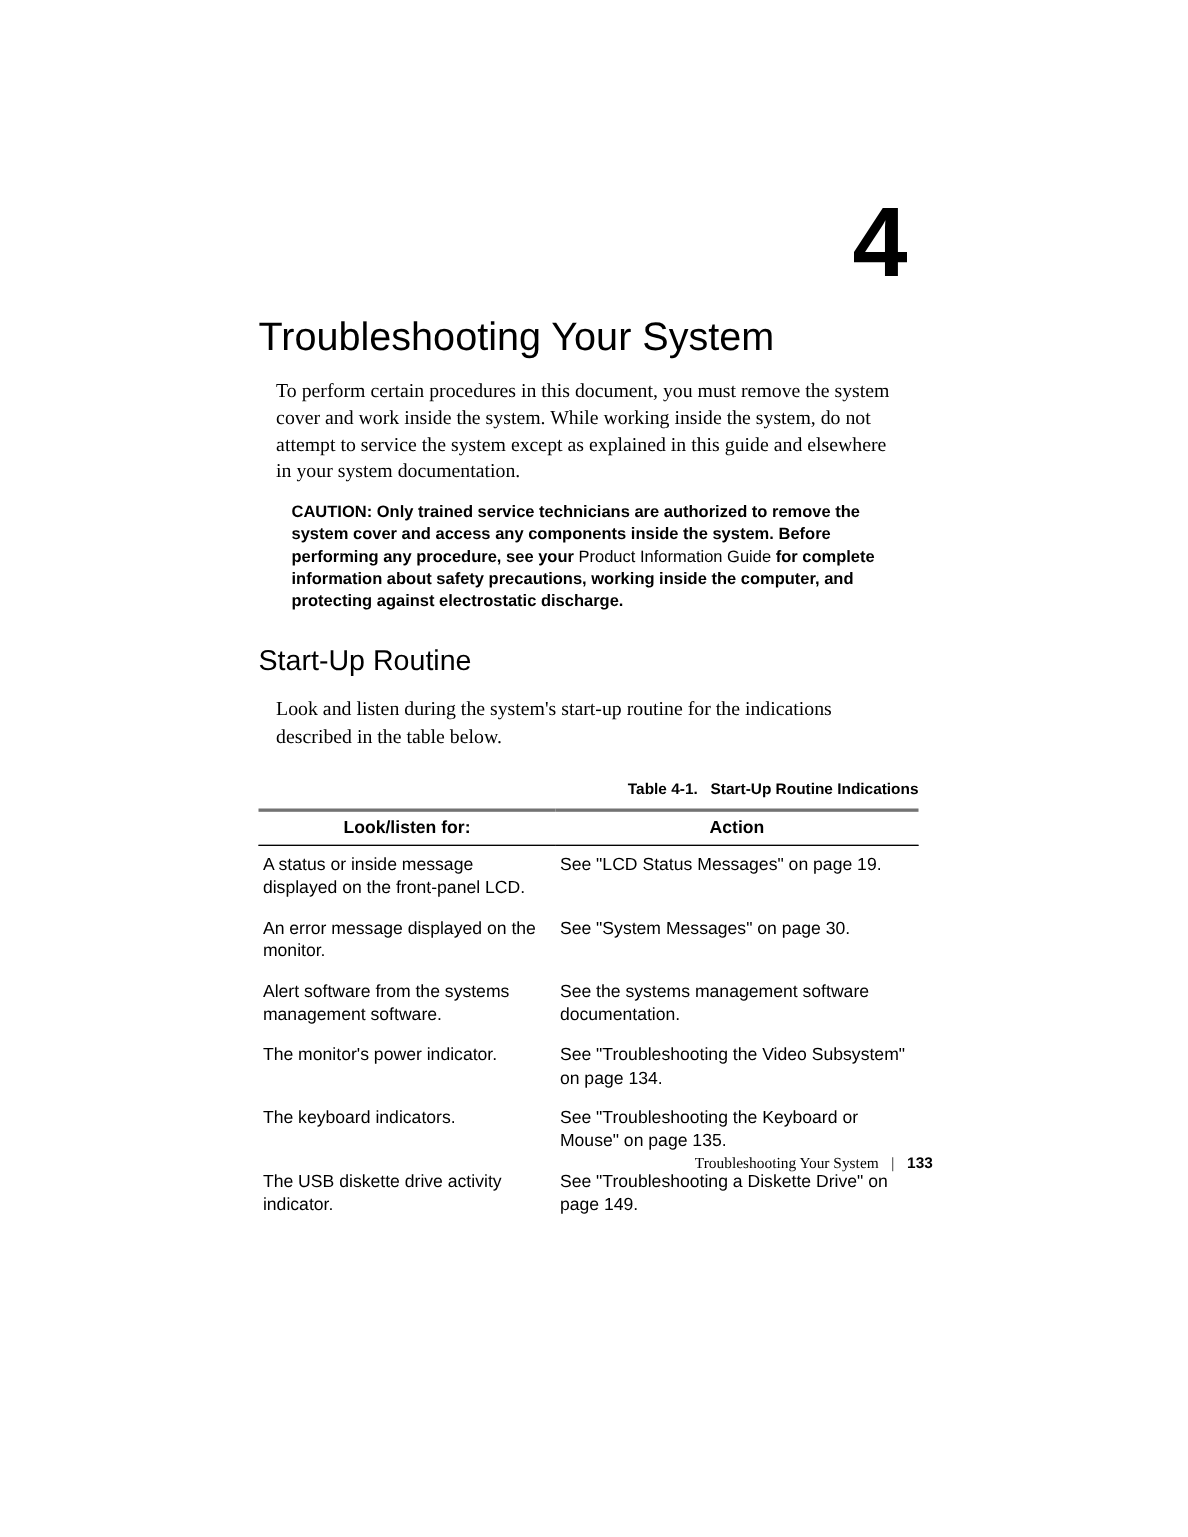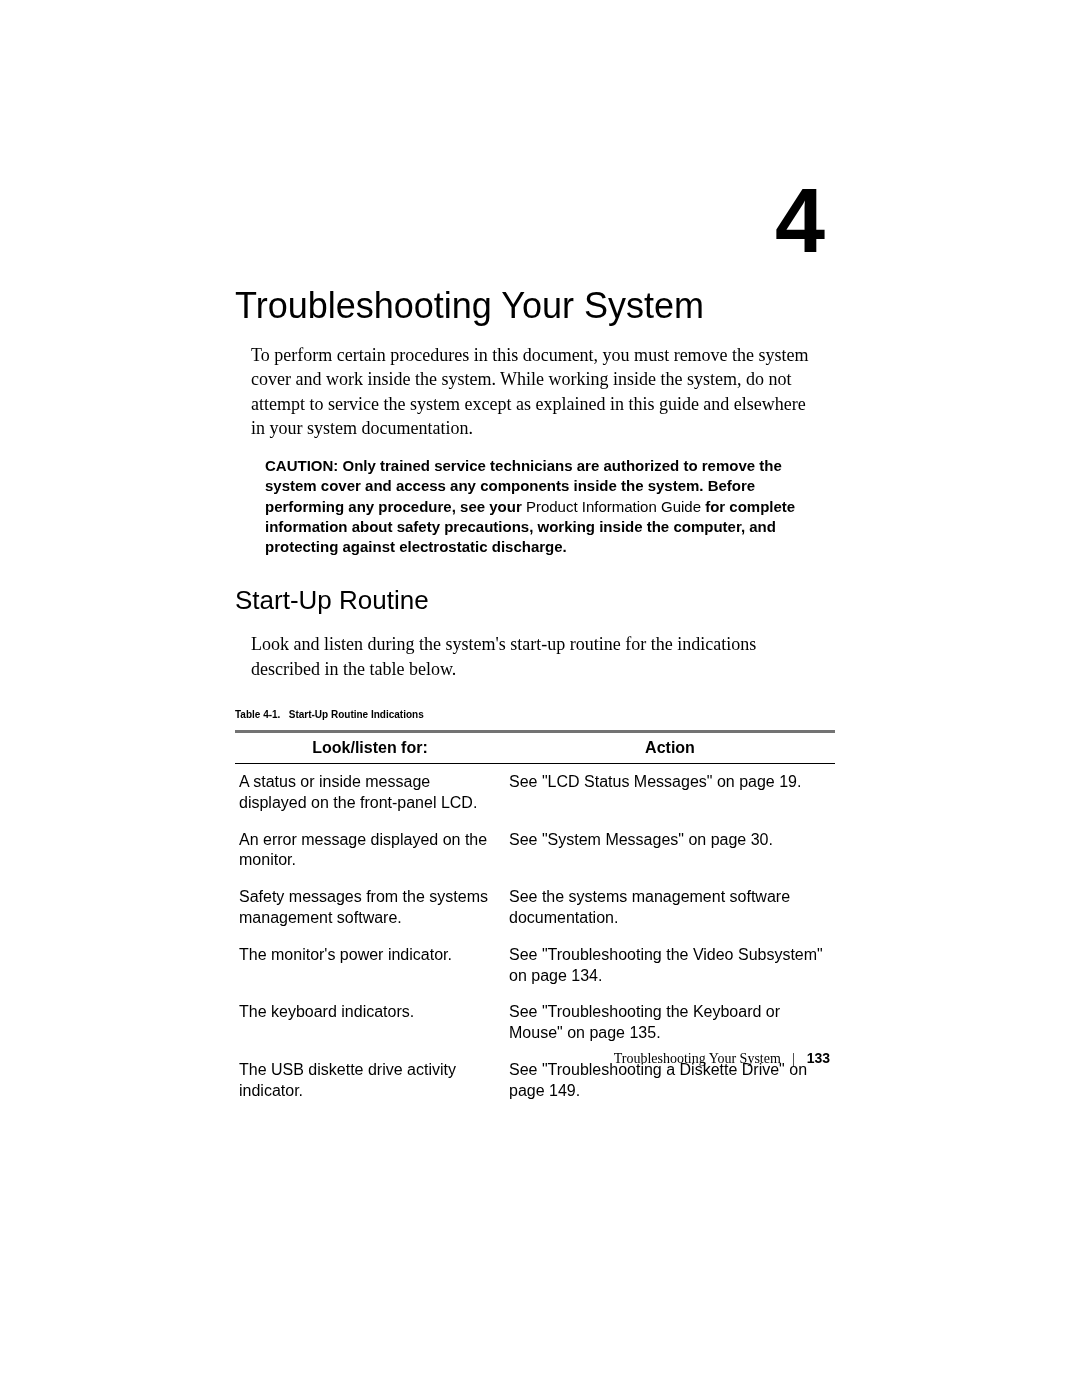--- a/index.html
+++ b/index.html
@@ -49,24 +49,25 @@
     font-family: Arial, Helvetica, sans-serif;
     font-size: 15px;
     font-weight: bold;
     line-height: 1.35;
   }
   .caution .nonbold {
     font-weight: normal;
   }
   .table-caption {
     font-family: Arial, Helvetica, sans-serif;
-    font-size: 10px;
+    font-size: 14px;
     font-weight: bold;
     margin-top: 28px;
     margin-bottom: 10px;
+    text-align: right;
   }
   table.indications {
     width: 100%;
     border-collapse: collapse;
     font-family: Arial, Helvetica, sans-serif;
     font-size: 16px;
   }
   table.indications thead th {
     text-align: center;
     font-weight: bold;
@@ -75,21 +76,21 @@
     padding: 6px 4px;
   }
   table.indications td {
     padding: 8px 4px;
     vertical-align: top;
     line-height: 1.3;
   }
   .footer {
     position: absolute;
     bottom: 330px;
-    right: 250px;
+    right: 232px;
     font-family: Georgia, 'Times New Roman', serif;
     font-size: 14px;
   }
   .footer .sep {
     margin: 0 8px;
   }
   .footer .pnum {
     font-weight: bold;
     font-family: Arial, Helvetica, sans-serif;
   }
@@ -126,21 +127,21 @@
     <tbody>
       <tr>
         <td>A status or inside message displayed on the front-panel LCD.</td>
         <td>See "LCD Status Messages" on page 19.</td>
       </tr>
       <tr>
         <td>An error message displayed on the monitor.</td>
         <td>See "System Messages" on page 30.</td>
       </tr>
       <tr>
-        <td>Safety messages from the systems management software.</td>
+        <td>Alert software from the systems management software.</td>
         <td>See the systems management software documentation.</td>
       </tr>
       <tr>
         <td>The monitor's power indicator.</td>
         <td>See "Troubleshooting the Video Subsystem" on page 134.</td>
       </tr>
       <tr>
         <td>The keyboard indicators.</td>
         <td>See "Troubleshooting the Keyboard or Mouse" on page 135.</td>
       </tr>

